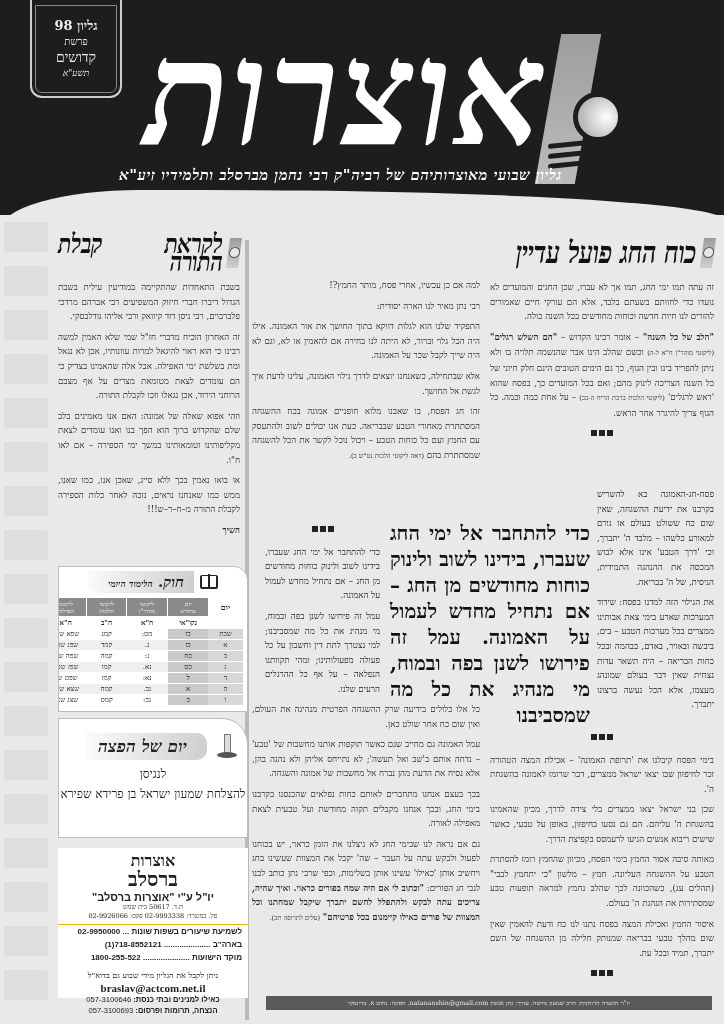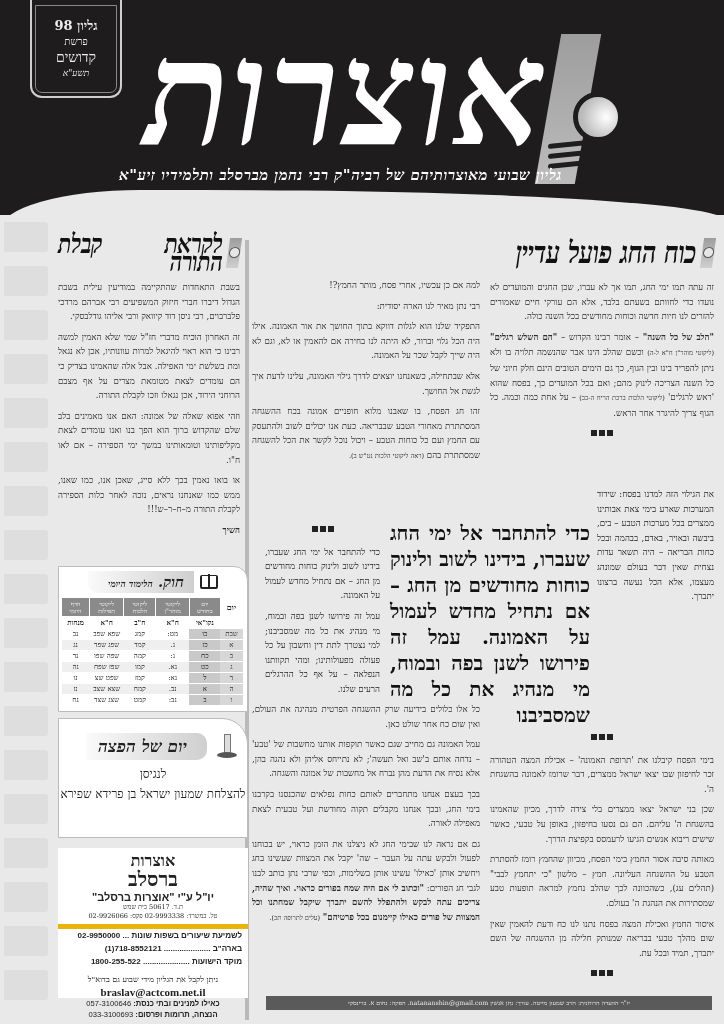--- a/index.html
+++ b/index.html
@@ -51,21 +51,21 @@
 
   
   .halacha { position: absolute; left: 58px; top: 566px; width: 190px; height: 146px; background: #fff; border: 1px solid #bcbcbc; border-radius: 0 14px 0 0; overflow: hidden; }
   .halacha-head { position: relative; height: 30px; display: flex; align-items: center; gap: 6px; padding: 0 8px; justify-content: center; }
   .halacha-head .banner { background: linear-gradient(90deg, #fafafa, #cfcfcf); border-radius: 0 0 0 10px; padding: 2px 10px 2px 20px; font-weight: bold; font-style: italic; font-size: 15px; }
   .halacha-head .banner .sub { font-size: 9px; }
   .book-icon { width: 18px; height: 14px; border: 2px solid #222; border-top-width: 1px; border-radius: 2px; position: relative; }
   .book-icon::after { content: ""; position: absolute; left: 6px; top: -2px; width: 2px; height: 14px; background: #222; }
 
   table.h-table { border-collapse: collapse; width: 182px; margin: 0 4px; font-size: 7px; text-align: center; }
-  table.h-table th { background: #8a8a8a; color: #f3f3f3; font-weight: normal; font-size: 6.2px; line-height: 7px; padding: 2px 6px; border: 1px solid #fff; }
+  table.h-table th { background: #8a8a8a; color: #f3f3f3; font-weight: normal; font-size: 6.2px; line-height: 7px; padding: 2px 12px; border: 1px solid #fff; }
   table.h-table td { padding: 1px 0; height: 11px; border-bottom: 1px solid #fff; }
   table.h-table tr:nth-child(even) td { background: #efefef; }
   table.h-table td.day { background: #d7d7d7 !important; width: 14px; color: #333; }
   table.h-table td.hdate { background: #c9c9c9 !important; }
   table.h-table tr.sub td { font-weight: bold; background: #fff !important; }
 
   
   .matza { position: absolute; left: 58px; top: 718px; width: 190px; height: 120px; background: #fff; border: 1px solid #bcbcbc; border-radius: 0 26px 0 0; }
   .matza-head { display: flex; align-items: center; padding: 14px 8px 0; gap: 8px; }
   .matza-head .banner { background: linear-gradient(90deg,#fafafa,#cfcfcf); padding: 3px 20px 3px 12px; font-weight: bold; font-style: italic; font-size: 17px; border-radius: 0 10px 10px 0; }
@@ -73,21 +73,21 @@
   .candle-icon::before { content: ""; position: absolute; left: 9px; top: 0; width: 5px; height: 18px; background: #ddd; border: 1px solid #777; }
   .candle-icon::after { content: ""; position: absolute; left: 2px; top: 18px; width: 20px; height: 6px; border-radius: 50%; background: #555; }
   .matza-body { text-align: center; margin-top: 4px; font-size: 12px; line-height: 20px; }
 
   
   .pub { position: absolute; left: 58px; top: 848px; width: 190px; height: 150px; background: #fff; text-align: center; }
   .pub .brand { font-size: 16px; font-weight: bold; line-height: 17px; margin-top: 4px; }
   .pub .brand2 { font-size: 20px; font-weight: bold; line-height: 20px; }
   .pub .by { font-family: "Liberation Sans", sans-serif; font-size: 11px; font-weight: bold; margin-top: 2px; }
   .pub .addr { font-size: 6.5px; line-height: 9px; }
-  .pub .lines { font-family: "Liberation Sans", sans-serif; font-size: 8px; font-weight: bold; line-height: 13px; text-align: right; padding: 0 6px; border-top: 5px solid #eab308; margin-top: 3px; }
+  .pub .lines { font-family: "Liberation Sans", sans-serif; font-size: 8px; font-weight: bold; line-height: 13px; text-align: right; padding: 0 6px; border-top: 1px solid #eab308; margin-top: 3px; }
   .pub .email-note { font-size: 8px; line-height: 12px; margin-top: 6px; }
   .pub .email { font-family: "Liberation Serif", serif; font-size: 11px; font-weight: bold; direction: ltr; }
   .pub .dist { font-family: "Liberation Sans", sans-serif; font-size: 7.6px; line-height: 11px; }
   .pub .dist b { font-weight: bold; }
 
   
   .footer-bar { position: absolute; left: 266px; top: 996px; width: 446px; height: 14px; background: #5a5a5a; color: #eee; font-size: 6.3px; line-height: 14px; text-align: center; white-space: nowrap; overflow: hidden; }
 </style>
 </head>
 <body>
@@ -138,20 +138,21 @@
   <div class="section-title">
     <span class="pillar-icon"></span>
     <span class="txt">כוח החג פועל עדיין</span>
   </div>
   <p>זה עתה תמו ימי החג, תמו אך לא עברו, שכן החגים והמועדים לא נועדו כדי לחוותם בשעתם בלבד, אלא הם עורקי חיים שאמורים להזרים לנו חיות חדשה וכוחות מחודשים בכל השנה כולה.</p>
   <p><span class="bold">"הלב של כל השנה"</span><span> – אומר רבינו הקדוש – </span><span class="bold">"הם השלש רגלים"</span><span class="small"> (ליקוטי מוהר"ן ח"א ל-ה)</span><span> וכשם שהלב הינו אבר שהנשמה תלויה בו ולא ניתן להפריד בינו ובין הגוף, כך גם הימים הטובים הינם חלק חיוני של כל השנה הצריכה לינוק מהם; ואם בכל המועדים כך, בפסח שהוא 'ראש לרגלים' </span><span class="small">(ליקוטי הלכות ברכת הריח ה-כב)</span><span> – על אחת כמה וכמה. כל הגוף צריך להיגרר אחר הראש.</span></p>
   <div class="dots"><span></span><span></span><span></span></div>
 </div>
 
 <div class="pull-wrap-text" style="top:487px;">
+  <p style="margin-bottom:6px;">פסח-חג-האמונה בא להשריש בקרבנו את ידיעת ההשגחה, שאין שום כח ששולט בעולם או גורם למאורע כלשהו – מלבד ה' יתברך, וכי 'דרך הטבע' אינו אלא לבוש המכסה את ההנהגה התמידית, הניסית, של ה' בבריאה.</p>
   <p>את הגילוי הזה למדנו בפסח: שידוד המערכות שארע בימי צאת אבותינו ממצרים בכל מערכות הטבע – בים, ביבשה ובאויר, באדם, בבהמה ובכל כחות הבריאה – היה תשאר עדות נצחית שאין דבר בעולם שמונהג מעצמו, אלא הכל נעשה ברצונו יתברך.</p>
 </div>
 
 <div class="col" style="left:490px; top:730px; width:224px;">
   <div class="dots" style="margin-top:0"><span></span><span></span><span></span></div>
   <p>בימי הפסח קיבלנו את 'תרופת האמונה' – אכילת המצה הטהורה זכר לחיפזון שבו יצאו ישראל ממצרים, דבר שרומז לאמונה בהשגחת ה'.</p>
   <p>שכן בני ישראל יצאו ממצרים בלי צידה לדרך, מכיון שהאמינו בהשגחת ה' עליהם. הם גם נסעו בחיפזון, באופן על טבעי, כאשר שישים ריבוא אנשים הגיעו לרעמסס בקפיצת הדרך.</p>
   <p>מאותה סיבה אסור החמץ בימי הפסח, מכיוון שהחמץ רומז להסתרת הטבע על ההשגחה העליונה. חמץ – מלשון "כי יתחמץ לבבי" (תהלים עג), כשהכוונה לכך שהלב נחמץ למראה תופעות טבע שמסתירות את הנהגת ה' בעולם.</p>
   <p>איסור החמץ ואכילת המצה בפסח נתנו לנו כח ודעת להאמין שאין שום מהלך טבעי בבריאה שמנותק חלילה מן ההשגחה של השם יתברך, תמיד ובכל עת.</p>
   <div class="dots"><span></span><span></span><span></span></div>
@@ -293,16 +294,16 @@
   <div class="addr">ת.ד. 50617 בית שמש</div>
   <div class="addr">טל. במשרד: 02-9993338 פקס: 02-9926066</div>
   <div class="lines">
     <div><span>לשמיעת שיעורים בשפות שונות ...</span> <span style="direction:ltr;unicode-bidi:embed;">02-9950000</span></div>
     <div><span>בארה"ב .....................</span> <span style="direction:ltr;unicode-bidi:embed;">(1)718-8552121</span></div>
     <div><span>מוקד הישועות .....................</span> <span style="direction:ltr;unicode-bidi:embed;">1800-255-522</span></div>
   </div>
   <div class="email-note">ניתן לקבל את הגליון מידי שבוע גם בדוא"ל</div>
   <div class="email">braslav@actcom.net.il</div>
   <div class="dist"><b>כאילו למנינים ובתי כנסת:</b> <span style="direction:ltr;unicode-bidi:embed;">057-3100646</span></div>
-  <div class="dist"><b>הנצחה, תרומות ופרסום:</b> <span style="direction:ltr;unicode-bidi:embed;">033-3100693</span></div>
+  <div class="dist"><b>הנצחה, תרומות ופרסום:</b> <span style="direction:ltr;unicode-bidi:embed;">057-3100693</span></div>
 </div>
 
 <div class="footer-bar">יו"ר הוועדה הרוחנית: הרב שמעון מייטה. עורך: נתן אנשין natananshin@gmail.com. הפקה: נחום א. ברינסקי</div>
 
 </body></html>

